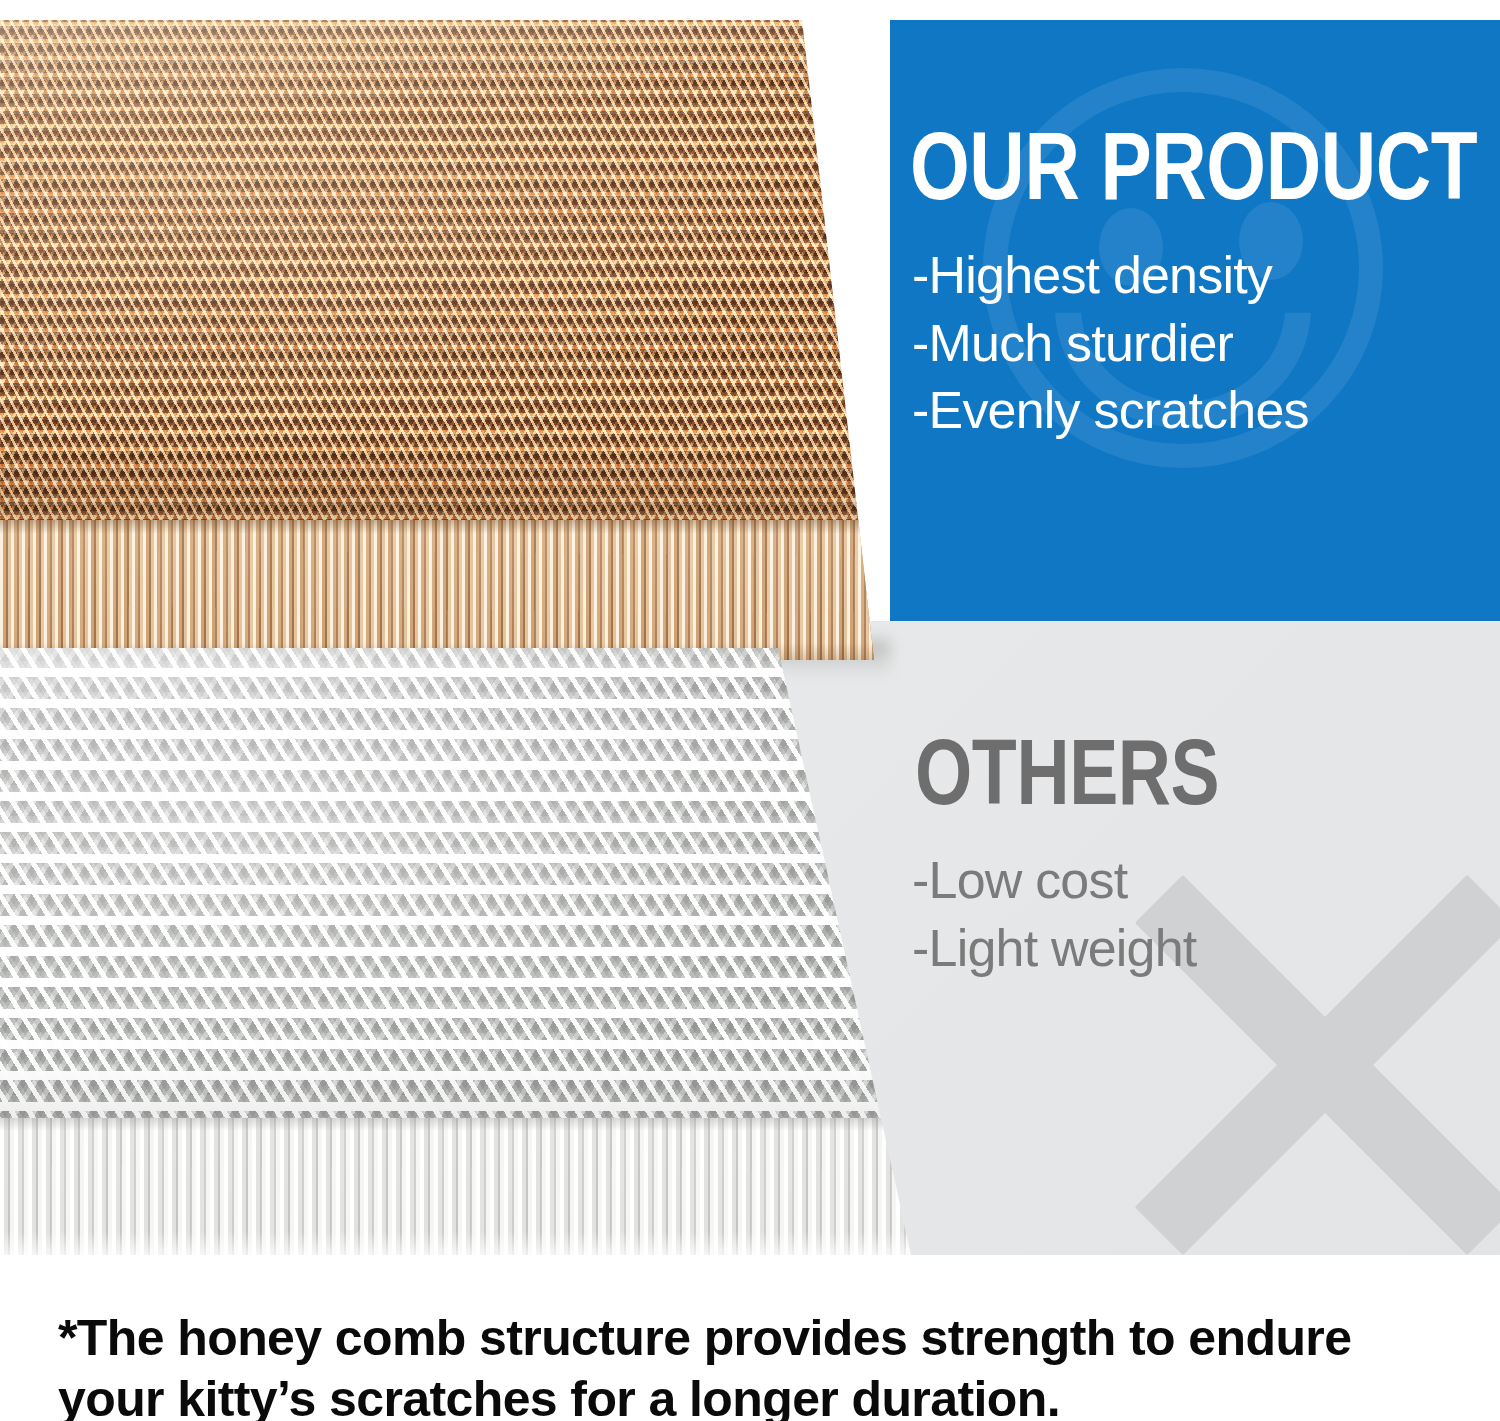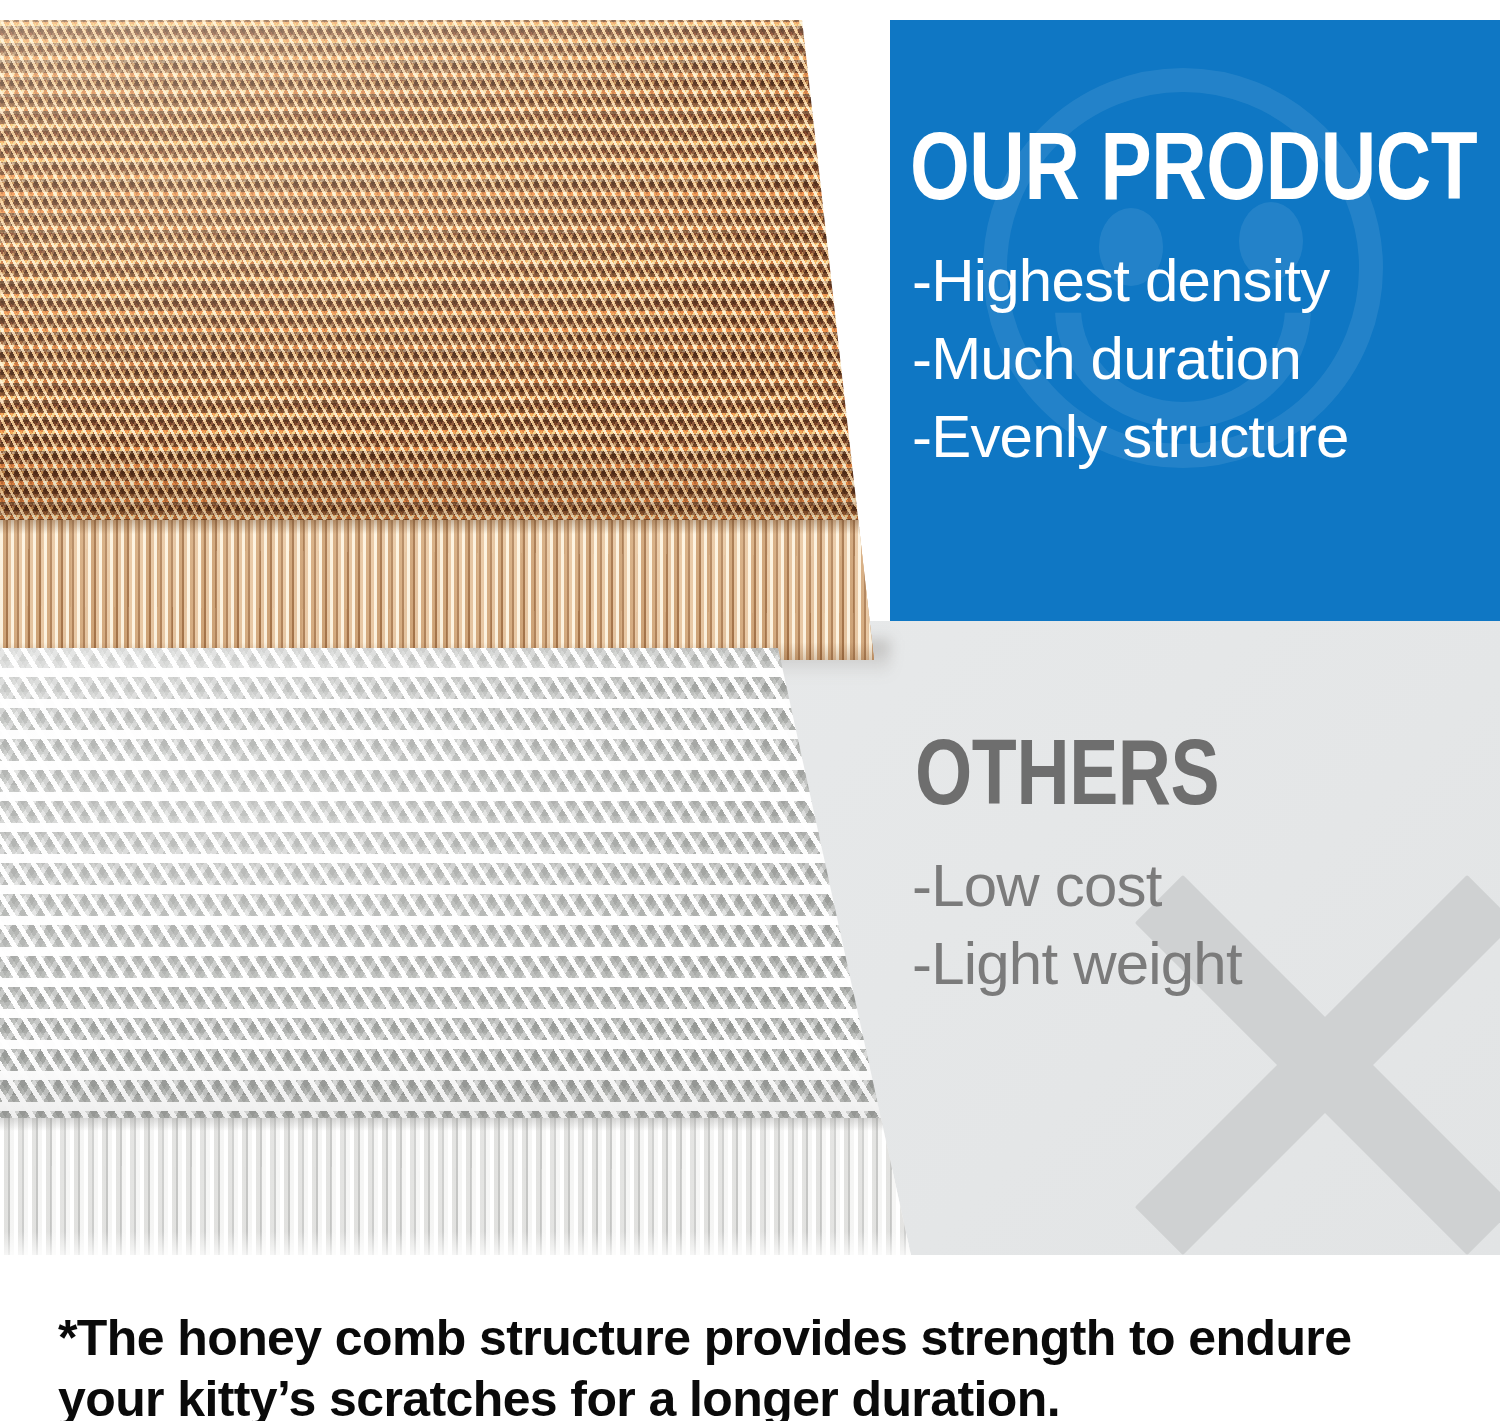--- a/index.html
+++ b/index.html
@@ -62,21 +62,21 @@
   }
   .ourproduct-hdr{
     position:absolute;left:910px;top:98px;font-size:96px;color:#ffffff;z-index:6;
   }
   .others-hdr{
     position:absolute;left:915px;top:706px;font-size:92px;color:#6e6e6e;z-index:6;
   }
   .bullets{position:absolute;z-index:6;}
   .bullets .bl{
     font-family:"Liberation Sans","DejaVu Sans",sans-serif;
-    font-weight:400;font-size:60px;line-height:1.30;white-space:nowrap;
+    font-weight:400;font-size:52px;line-height:1.30;white-space:nowrap;
     letter-spacing:-0.8px;
   }
   .bullets-blue{left:912px;top:222px;color:#ffffff;}
   .bullets-gray{left:912px;top:827px;color:#7b7b7b;}
 
   .footer-text{
     position:absolute;left:58px;top:1288px;width:1400px;
     font-family:"Liberation Sans","DejaVu Sans",sans-serif;
     font-size:50px;line-height:1.22;color:#0a0a0a;letter-spacing:-0.6px;
     font-weight:700;z-index:6;
@@ -228,22 +228,22 @@
     <div class="white-face"></div>
     <div class="white-edge"></div>
   </div>
 
   <div class="hdr ourproduct-hdr">OUR PRODUCT</div>
 
   <div class="hdr others-hdr">OTHERS</div>
 
   <div class="bullets bullets-blue">
     <div class="bl">-Highest density</div>
-    <div class="bl">-Much duration</div>
-    <div class="bl">-Evenly structure</div>
+    <div class="bl">-Much sturdier</div>
+    <div class="bl">-Evenly scratches</div>
   </div>
 
   <div class="bullets bullets-gray">
     <div class="bl">-Low cost</div>
     <div class="bl">-Light weight</div>
   </div>
 
   <div class="footer-band"></div>
   <div class="footer-text">*The honey comb structure provides strength to endure your kitty’s scratches for a longer duration.</div>
 

